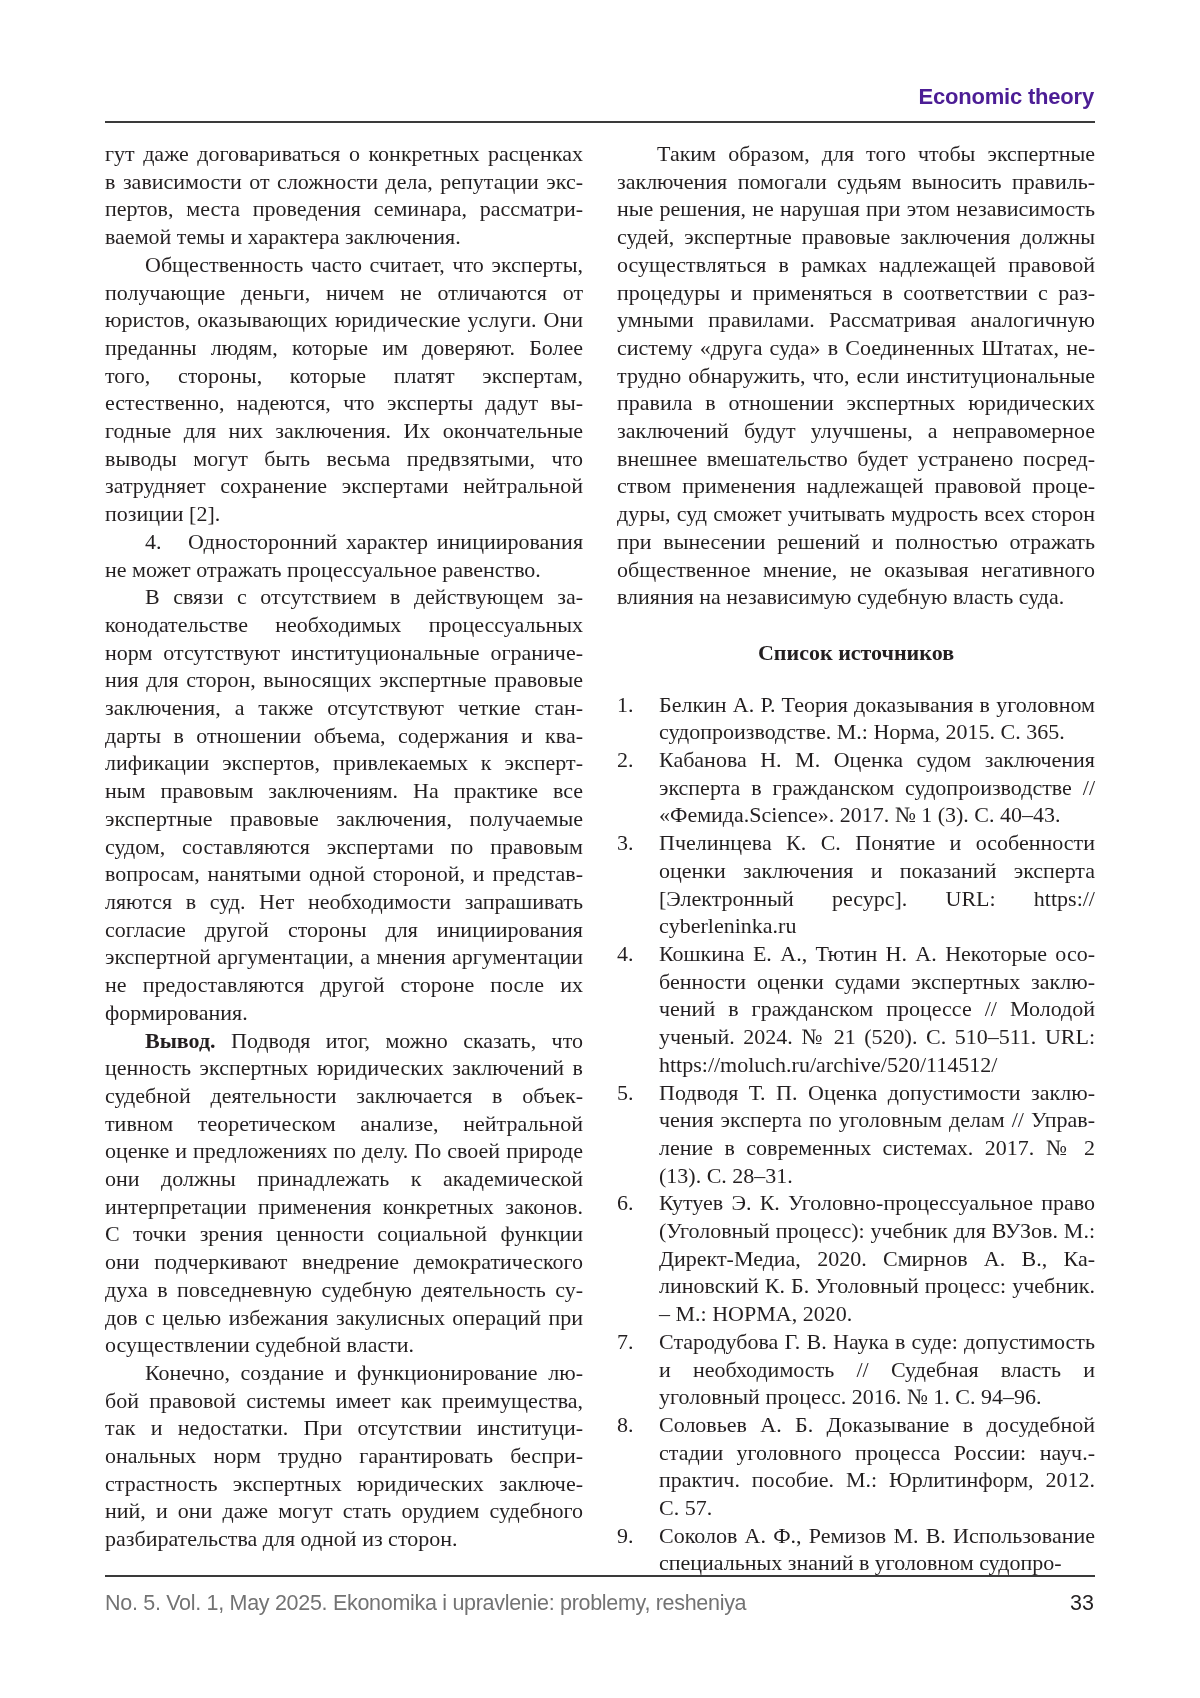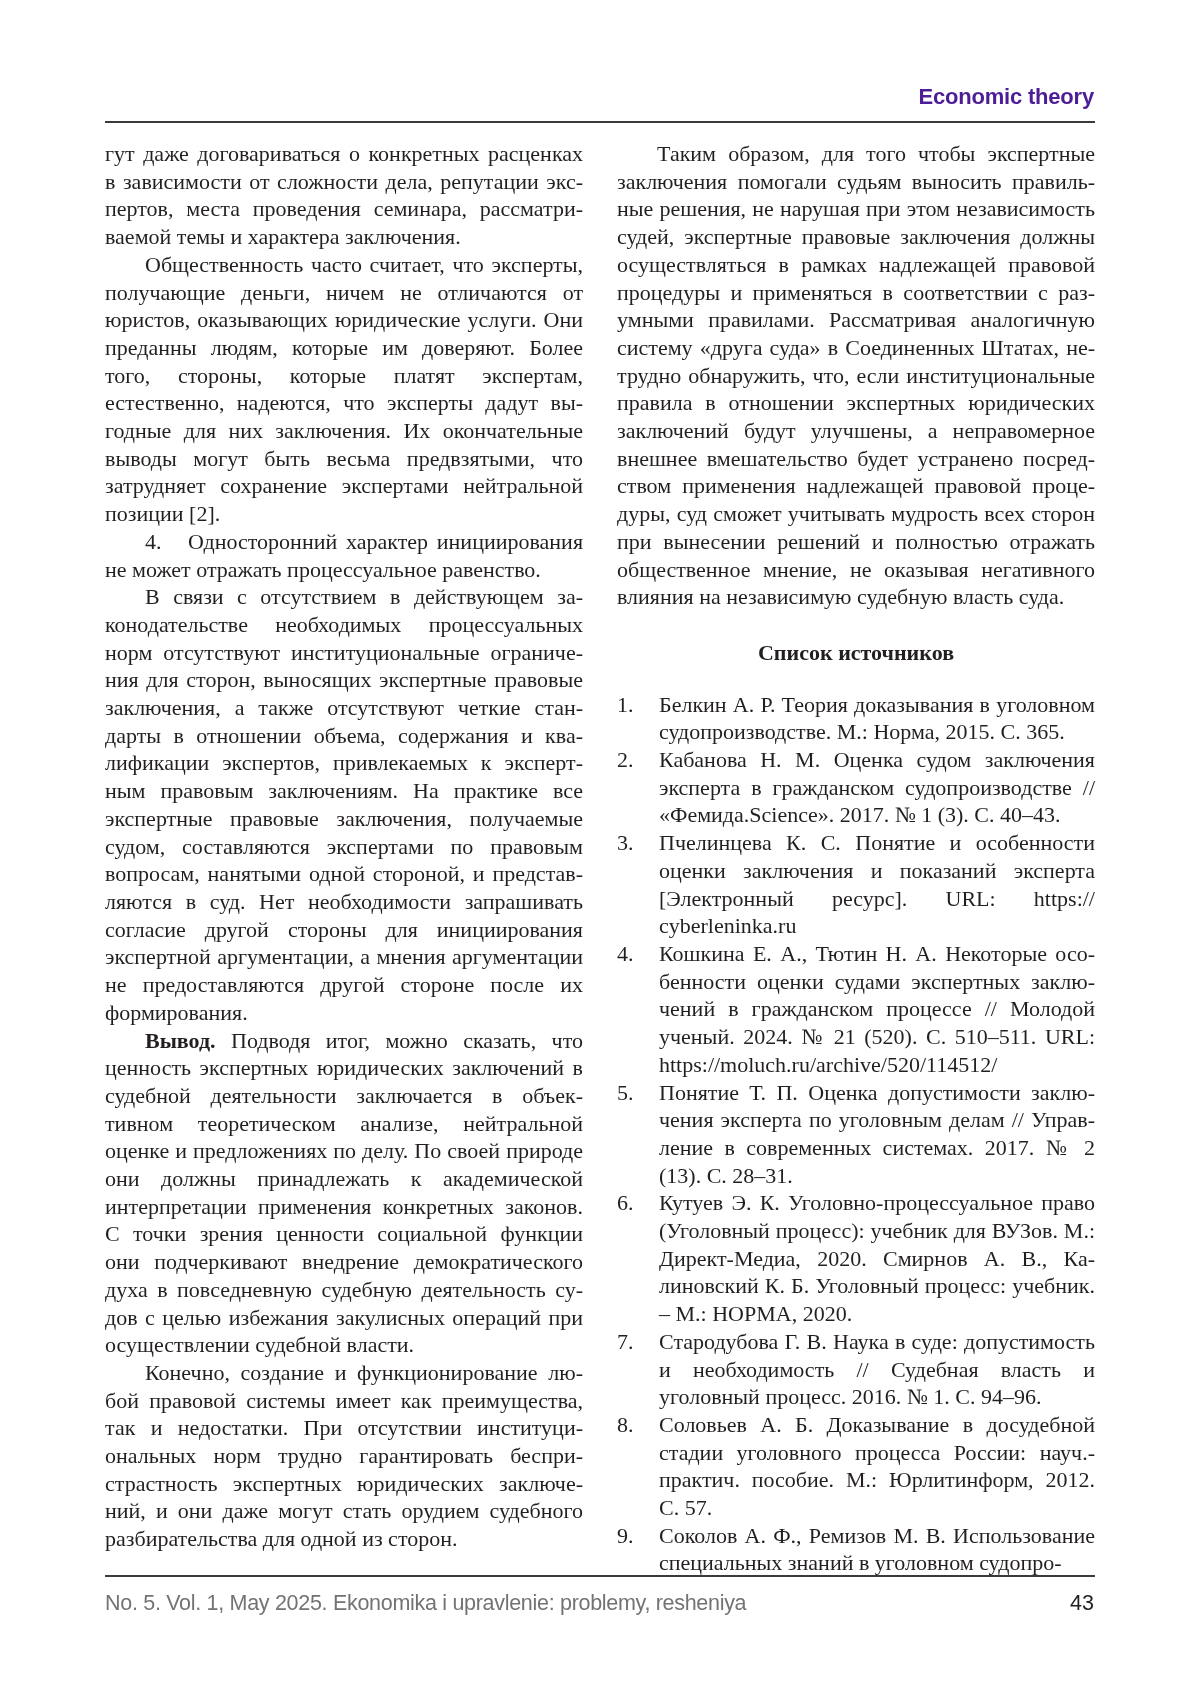--- a/index.html
+++ b/index.html
@@ -57,23 +57,23 @@
 </div>
 
 <div class="col right">
   <p class="indent">Таким образом, для того чтобы экспертные заключения помогали судьям выносить правиль­ные решения, не нарушая при этом независимость судей, экспертные правовые заключения должны осуществляться в рамках надлежащей правовой процедуры и применяться в соответствии с раз­умными правилами. Рассматривая аналогичную систему «друга суда» в Соединенных Штатах, не­трудно обнаружить, что, если институциональные правила в отношении экспертных юридических заключений будут улучшены, а неправомерное внешнее вмешательство будет устранено посред­ством применения надлежащей правовой проце­дуры, суд сможет учитывать мудрость всех сторон при вынесении решений и полностью отражать общественное мнение, не оказывая негативного влияния на независимую судебную власть суда.</p>
   <p class="refs-title">Список источников</p>
   <ol class="refs" id="refs-list">
       <li><span class="num">1.</span><span class="auth">Белкин А. Р.</span><span> Теория доказывания в уголовном судопроизводстве. М.: Норма, 2015. С. 365.</span></li>
       <li><span class="num">2.</span><span class="auth">Кабанова Н. М.</span><span> Оценка судом заключения эксперта в гражданском судопроизводстве // «Фемида.Science». 2017. № 1 (3). С. 40–43.</span></li>
       <li><span class="num">3.</span><span class="auth">Пчелинцева К. С.</span><span> Понятие и особенно­сти оценки заключения и показаний экс­перта [Электронный ресурс]. URL: https:// cyberleninka.ru</span></li>
       <li><span class="num">4.</span><span class="auth">Кошкина Е. А., Тютин Н. А.</span><span> Некоторые осо­бенности оценки судами экспертных заклю­чений в гражданском процессе // Молодой ученый. 2024. № 21 (520). С. 510–511. URL: https://moluch.ru/archive/520/114512/</span></li>
-      <li><span class="num">5.</span><span class="auth">Понятие Т. П.</span><span> Оценка допустимости заклю­чения эксперта по уголовным делам // Управ­ление в современных системах. 2017. № 2 (13). С. 28–31.</span></li>
+      <li><span class="num">5.</span><span class="auth">Подводя Т. П.</span><span> Оценка допустимости заклю­чения эксперта по уголовным делам // Управ­ление в современных системах. 2017. № 2 (13). С. 28–31.</span></li>
       <li><span class="num">6.</span><span class="auth">Кутуев Э. К.</span><span> Уголовно-процессуальное пра­во (Уголовный процесс): учебник для ВУЗов. М.: Директ-Медиа, 2020. Смирнов А. В., Ка­линовский К. Б. Уголовный процесс: учеб­ник. – М.: НОРМА, 2020.</span></li>
       <li><span class="num">7.</span><span class="auth">Стародубова Г. В.</span><span> Наука в суде: допусти­мость и необходимость // Судебная власть и уголовный процесс. 2016. № 1. С. 94–96.</span></li>
       <li><span class="num">8.</span><span class="auth">Соловьев А. Б.</span><span> Доказывание в досудебной ста­дии уголовного процесса России: науч.-прак­тич. пособие. М.: Юрлитинформ, 2012. С. 57.</span></li>
       <li><span class="num">9.</span><span class="auth">Соколов А. Ф., Ремизов М. В.</span><span> Использование специальных знаний в уголовном судопро-</span></li>
     </ol>
 </div>
 
 <div class="rule bottom"></div>
 <div class="footer-text">No. 5. Vol. 1, May 2025. Ekonomika i upravlenie: problemy, resheniya</div>
-<div class="page-num">43</div>
+<div class="page-num">33</div>
 
 </body></html>

